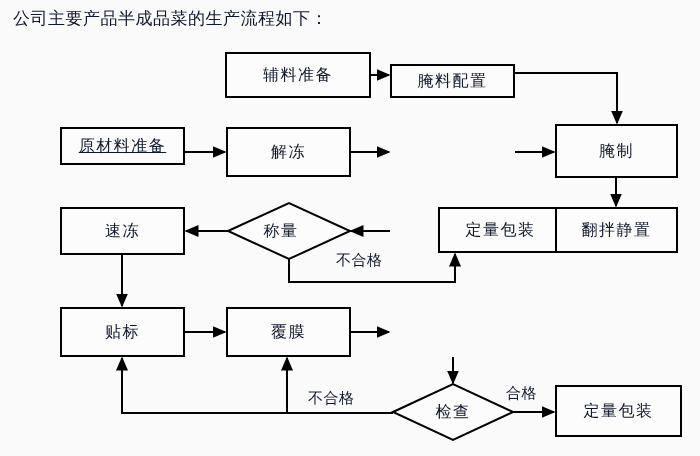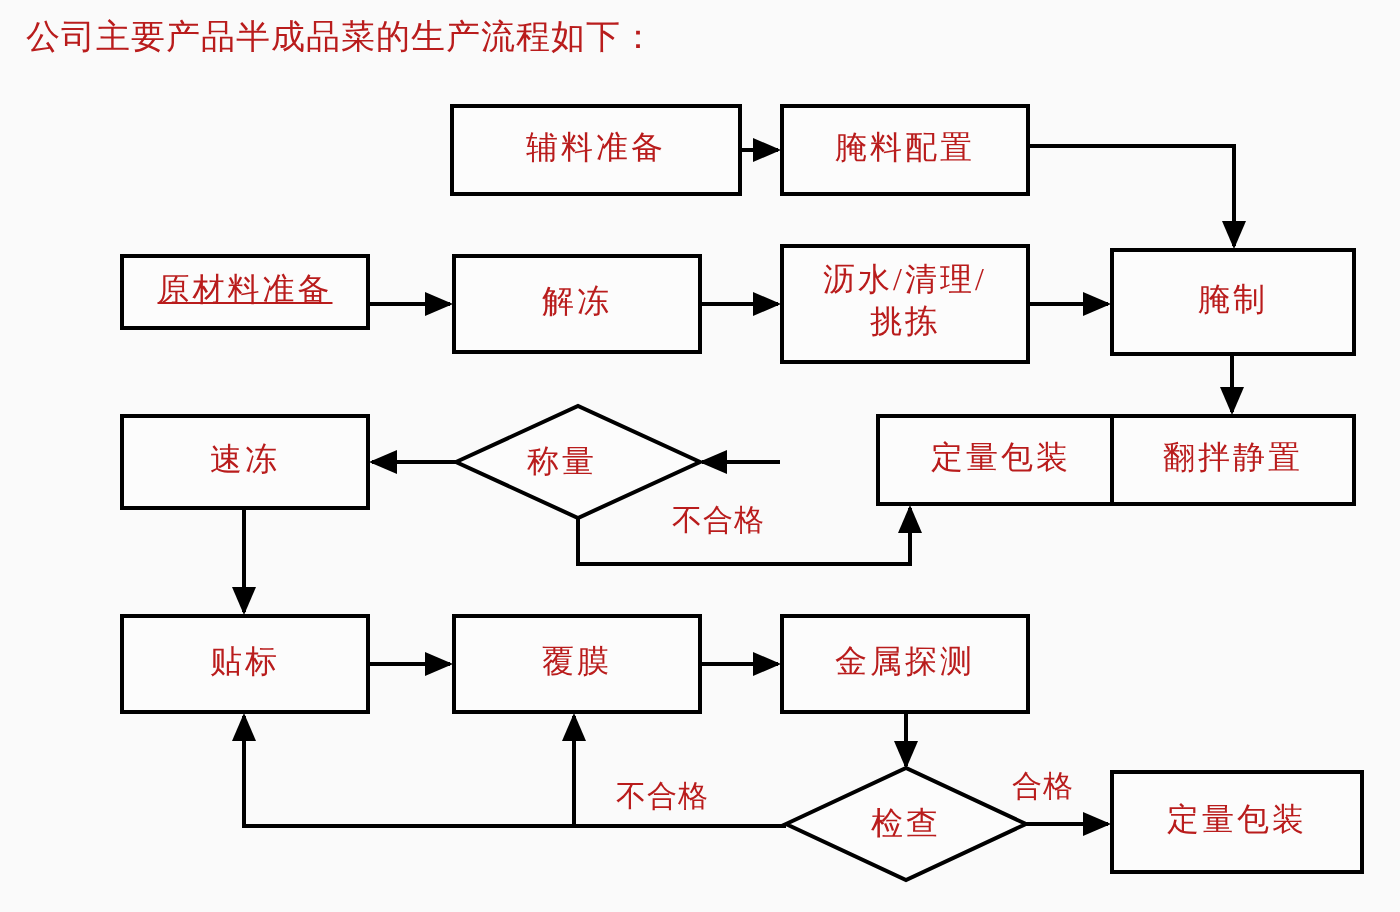--- a/index.html
+++ b/index.html
@@ -1,18 +1,18 @@
 <!DOCTYPE html>
 <html><head>
 <meta charset="utf-8">
 <style>
   html,body { margin:0; padding:0; }
   .page {
     position:relative; width:700px; height:456px;
-    background:#fafafa; color:#b91c1c;
+    background:#fafafa; color:#0f172a;
     font-family:"Liberation Serif","DejaVu Serif",serif;
     overflow:hidden;
   }
   .title {
     position:absolute; left:13px; top:7px;
     font-size:17px; letter-spacing:0.5px; white-space:nowrap;
   }
   .connectors { position:absolute; left:0; top:0; }
   .node {
     position:absolute; box-sizing:border-box;
@@ -64,33 +64,29 @@
     <polyline points="393,413 122,413 122,358" fill="none" stroke="#000" stroke-width="2" marker-end="url(#ah)"></polyline>
     <line x1="287" y1="413" x2="287" y2="358" stroke="#000" stroke-width="2" marker-end="url(#ah)"></line>
 
     <polygon points="228,231 289,203 350,231 289,259" fill="#fcfcfc" stroke="#000" stroke-width="2"></polygon>
     <polygon points="393,412 453,384 513,412 453,440" fill="#fcfcfc" stroke="#000" stroke-width="2"></polygon>
   </svg>
 
   <div class="node" style="left:225px; top:52px; width:146px; height:46px;">
     <span class="lbl">辅料准备</span>
   </div>
-  <div class="node" style="left:390px; top:52px; width:125px; height:46px;">
+  <div class="node" style="left:390px; top:64px; width:125px; height:34px;">
     <span class="lbl">腌料配置</span>
   </div>
 
   <div class="node" style="left:60px; top:127px; width:125px; height:38px;text-decoration:underline;">
     <span class="lbl">原材料准备</span>
   </div>
   <div class="node" style="left:226px; top:127px; width:125px; height:50px;">
     <span class="lbl">解冻</span>
-  </div>
-  <div class="node" style="left:390px; top:122px; width:125px; height:60px;">
-    <span class="lbl">沥水/清理/
-挑拣</span>
   </div>
   <div class="node" style="left:555px; top:124px; width:123px; height:54px;">
     <span class="lbl">腌制</span>
   </div>
 
   <div class="node" style="left:60px; top:207px; width:125px; height:48px;align-items:center;">
     <span class="lbl">速冻</span>
   </div>
   <div class="node" style="left:390px; top:207px; width:125px; height:46px;margin-left:48px;">
     <span class="lbl">定量包装</span>
@@ -98,23 +94,20 @@
   <div class="node" style="left:555px; top:207px; width:123px; height:46px;">
     <span class="lbl">翻拌静置</span>
   </div>
 
   <div class="node" style="left:60px; top:307px; width:125px; height:50px;">
     <span class="lbl">贴标</span>
   </div>
   <div class="node" style="left:226px; top:307px; width:125px; height:50px;">
     <span class="lbl">覆膜</span>
   </div>
-  <div class="node" style="left:390px; top:307px; width:125px; height:50px;">
-    <span class="lbl">金属探测</span>
-  </div>
 
   <div class="node" style="left:555px; top:385px; width:127px; height:52px;">
     <span class="lbl">定量包装</span>
   </div>
 
   <div class="dtext" style="left:220px; top:204px; width:122px; height:54px;">
     <span class="lbl">称量</span>
   </div>
   <div class="dtext" style="left:393px; top:385px; width:120px; height:54px;text-align:right;">
     <span class="lbl">检查</span>

